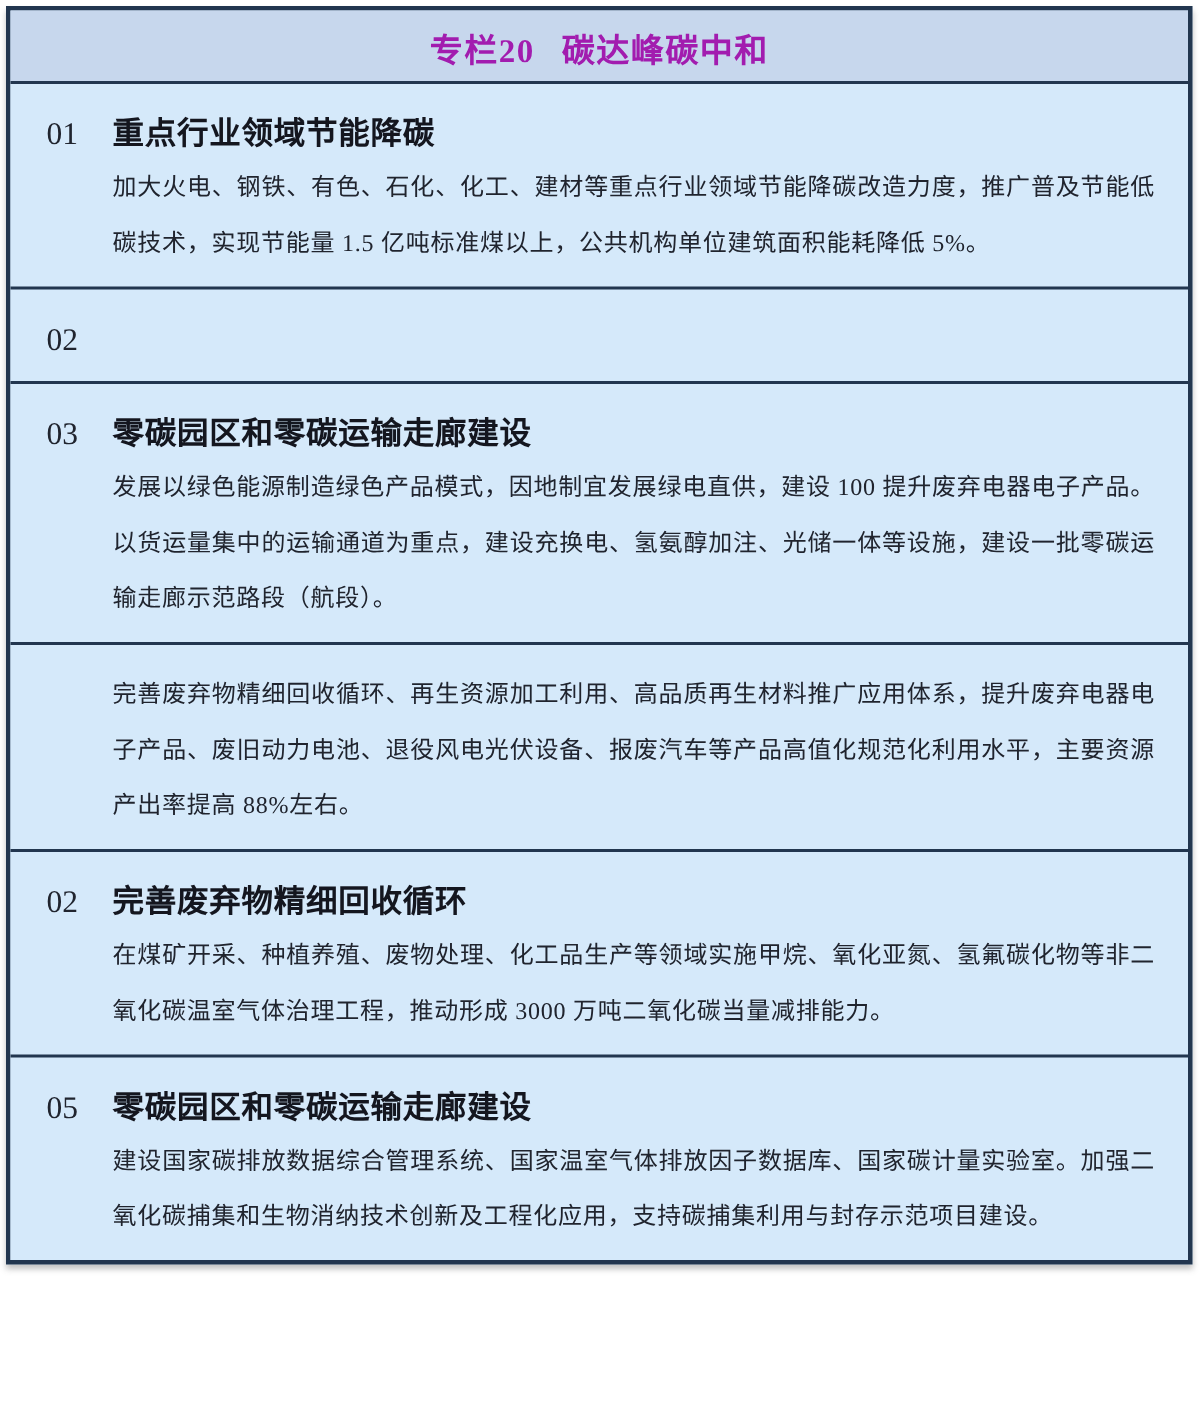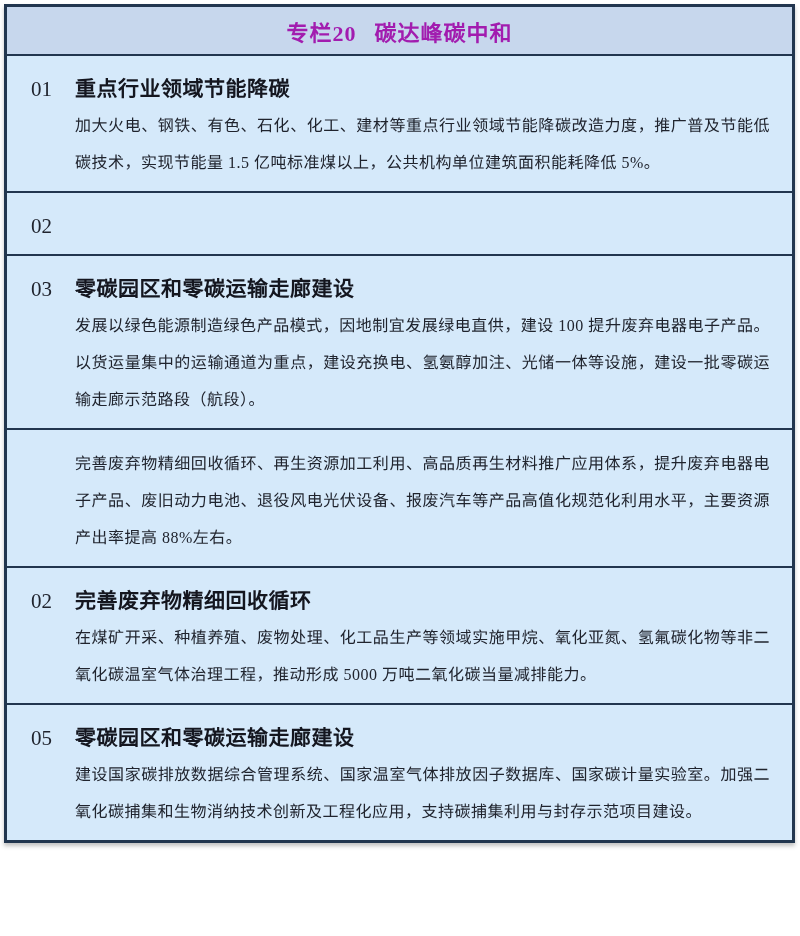--- a/index.html
+++ b/index.html
@@ -98,21 +98,21 @@
 
   <section class="section">
     <p class="sec-body">完善废弃物精细回收循环、再生资源加工利用、高品质再生材料推广应用体系，提升废弃电器电子产品、废旧动力电池、退役风电光伏设备、报废汽车等产品高值化规范化利用水平，主要资源产出率提高 88%左右。</p>
   </section>
 
   <section class="section">
     <div class="title-row">
       <span class="sec-num">02</span>
       <h3 class="sec-title">完善废弃物精细回收循环</h3>
     </div>
-    <p class="sec-body">在煤矿开采、种植养殖、废物处理、化工品生产等领域实施甲烷、氧化亚氮、氢氟碳化物等非二氧化碳温室气体治理工程，推动形成 5000 万吨二氧化碳当量减排能力。</p>
+    <p class="sec-body">在煤矿开采、种植养殖、废物处理、化工品生产等领域实施甲烷、氧化亚氮、氢氟碳化物等非二氧化碳温室气体治理工程，推动形成 3000 万吨二氧化碳当量减排能力。</p>
   </section>
 
   <section class="section">
     <div class="title-row">
       <span class="sec-num">05</span>
       <h3 class="sec-title">零碳园区和零碳运输走廊建设</h3>
     </div>
     <p class="sec-body">建设国家碳排放数据综合管理系统、国家温室气体排放因子数据库、国家碳计量实验室。加强二氧化碳捕集和生物消纳技术创新及工程化应用，支持碳捕集利用与封存示范项目建设。</p>
   </section>
 </div>

